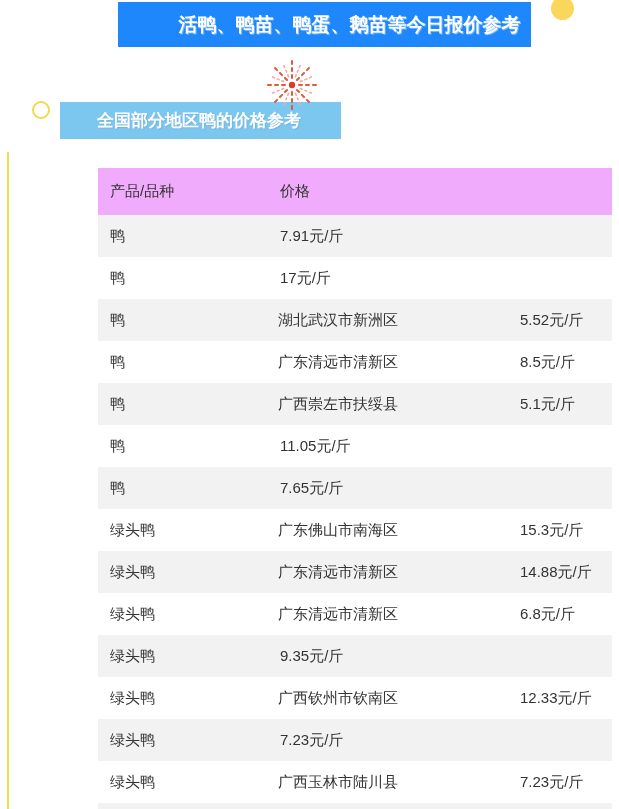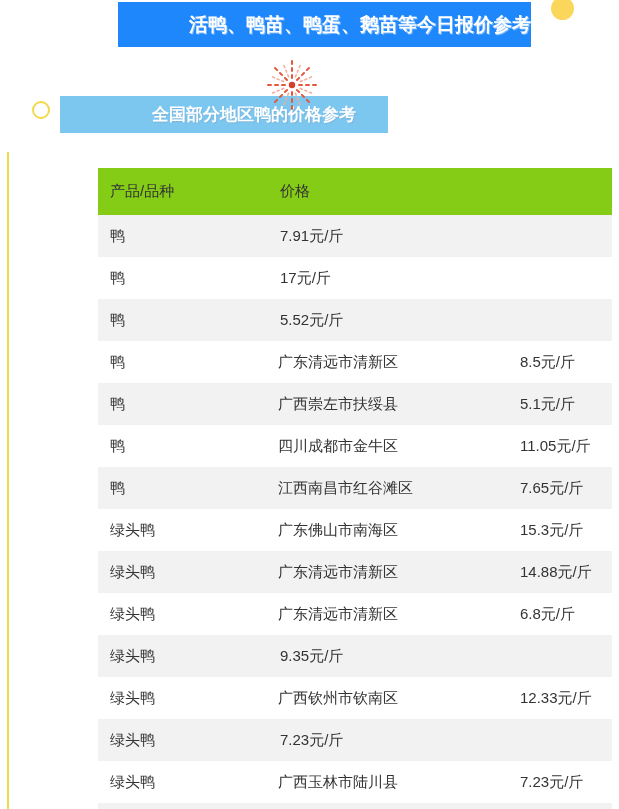--- a/index.html
+++ b/index.html
@@ -43,42 +43,42 @@
   }
 
   
   .banner {
     position: absolute;
     left: 118px; top: 2px;
     width: 413px; height: 45px;
     background: var(--banner_bg, #1E87FB);
     display: flex;
     align-items: center;
-    justify-content: flex-end;
+    justify-content: center;
     padding-left: 50px;
     box-sizing: border-box;
   }
   .banner-title {
     color: var(--banner_text, #FFFFFF);
     font-size: 19px;
     font-weight: bold;
     white-space: nowrap;
     text-shadow: 1px 1px 0 rgba(190,220,255,0.55);
   }
 
   
   .ribbon {
     position: absolute;
-    left: 60px; top: 96px;
-    width: 328px; height: 37px;
+    left: 60px; top: 102px;
+    width: 281px; height: 37px;
     background: var(--ribbon_bg, #7CC7F0);
     display: flex;
     align-items: center;
     justify-content: flex-end;
-    padding-right: 32px;
+    padding-right: 40px;
     box-sizing: border-box;
     z-index: 2;
   }
   .ribbon-title {
     color: #FFFFFF;
     font-size: 17px;
     font-weight: bold;
     white-space: nowrap;
     text-shadow: 1px 1px 1px rgba(120,170,210,0.6);
   }
@@ -87,21 +87,21 @@
   .price-table {
     position: absolute;
     left: 98px; top: 168px;
     width: 514px;
     font-size: 15px;
   }
   .thead {
     height: 47px;
     display: flex;
     align-items: center;
-    background: #84cc16;
+    background: #f0abfc;
   }
   .row {
     height: 42px;
     display: flex;
     align-items: center;
     background: #ffffff;
   }
   .tbody .row:nth-child(odd) { background: var(--zebra, #F2F2F2); }
   .col-product { width: 180px; padding-left: 12px; box-sizing: border-box; }
   .col-origin  { width: 240px; box-sizing: border-box; }
@@ -164,40 +164,39 @@
       <div class="row">
         <div class="cell col-product">鸭</div>
         <div class="cell col-price">7.91元/斤</div>
       </div>
       <div class="row">
         <div class="cell col-product">鸭</div>
         <div class="cell col-price">17元/斤</div>
       </div>
       <div class="row">
         <div class="cell col-product">鸭</div>
+        <div class="cell col-origin">湖北武汉市新洲区</div>
         <div class="cell col-price">5.52元/斤</div>
       </div>
       <div class="row">
         <div class="cell col-product">鸭</div>
         <div class="cell col-origin">广东清远市清新区</div>
         <div class="cell col-price">8.5元/斤</div>
       </div>
       <div class="row">
         <div class="cell col-product">鸭</div>
         <div class="cell col-origin">广西崇左市扶绥县</div>
         <div class="cell col-price">5.1元/斤</div>
       </div>
       <div class="row">
         <div class="cell col-product">鸭</div>
-        <div class="cell col-origin">四川成都市金牛区</div>
         <div class="cell col-price">11.05元/斤</div>
       </div>
       <div class="row">
         <div class="cell col-product">鸭</div>
-        <div class="cell col-origin">江西南昌市红谷滩区</div>
         <div class="cell col-price">7.65元/斤</div>
       </div>
       <div class="row">
         <div class="cell col-product">绿头鸭</div>
         <div class="cell col-origin">广东佛山市南海区</div>
         <div class="cell col-price">15.3元/斤</div>
       </div>
       <div class="row">
         <div class="cell col-product">绿头鸭</div>
         <div class="cell col-origin">广东清远市清新区</div>

